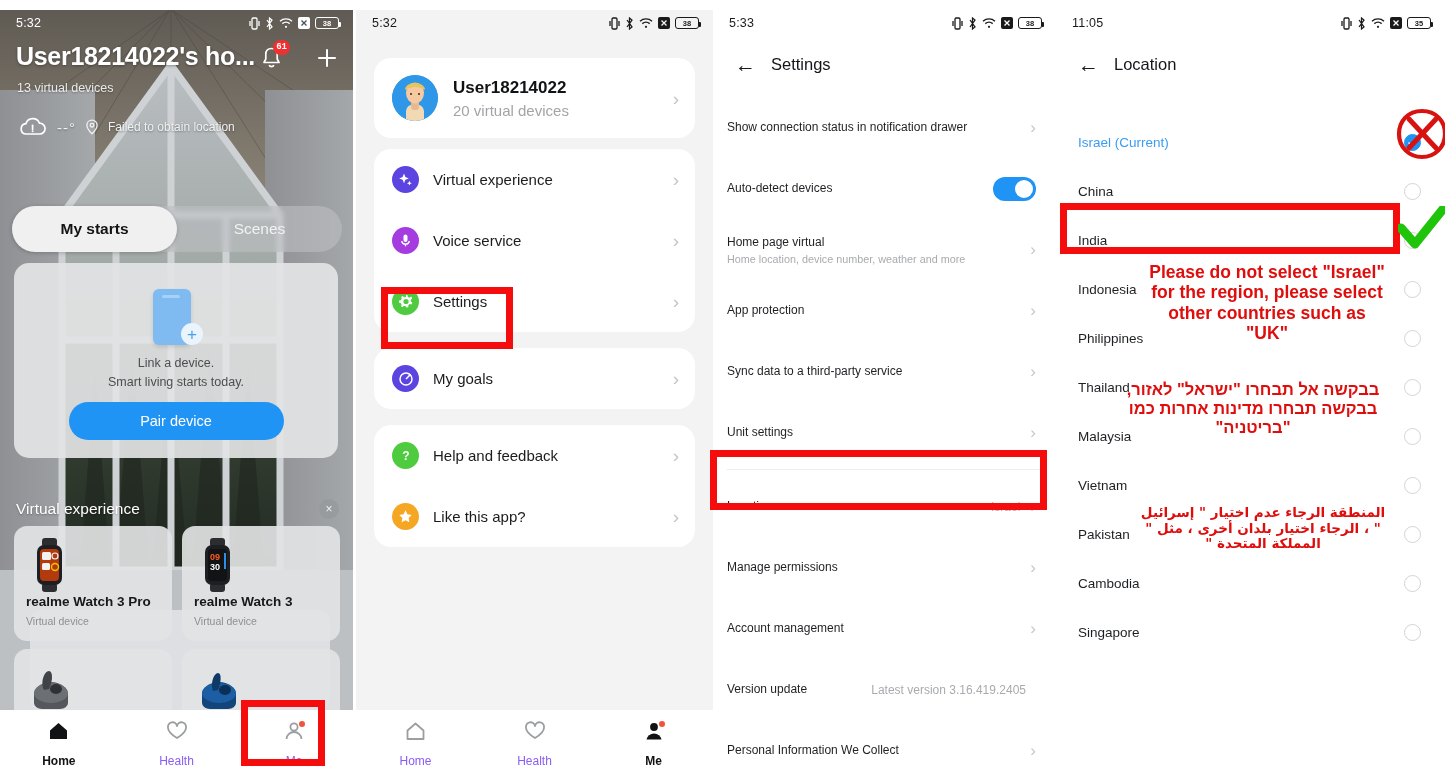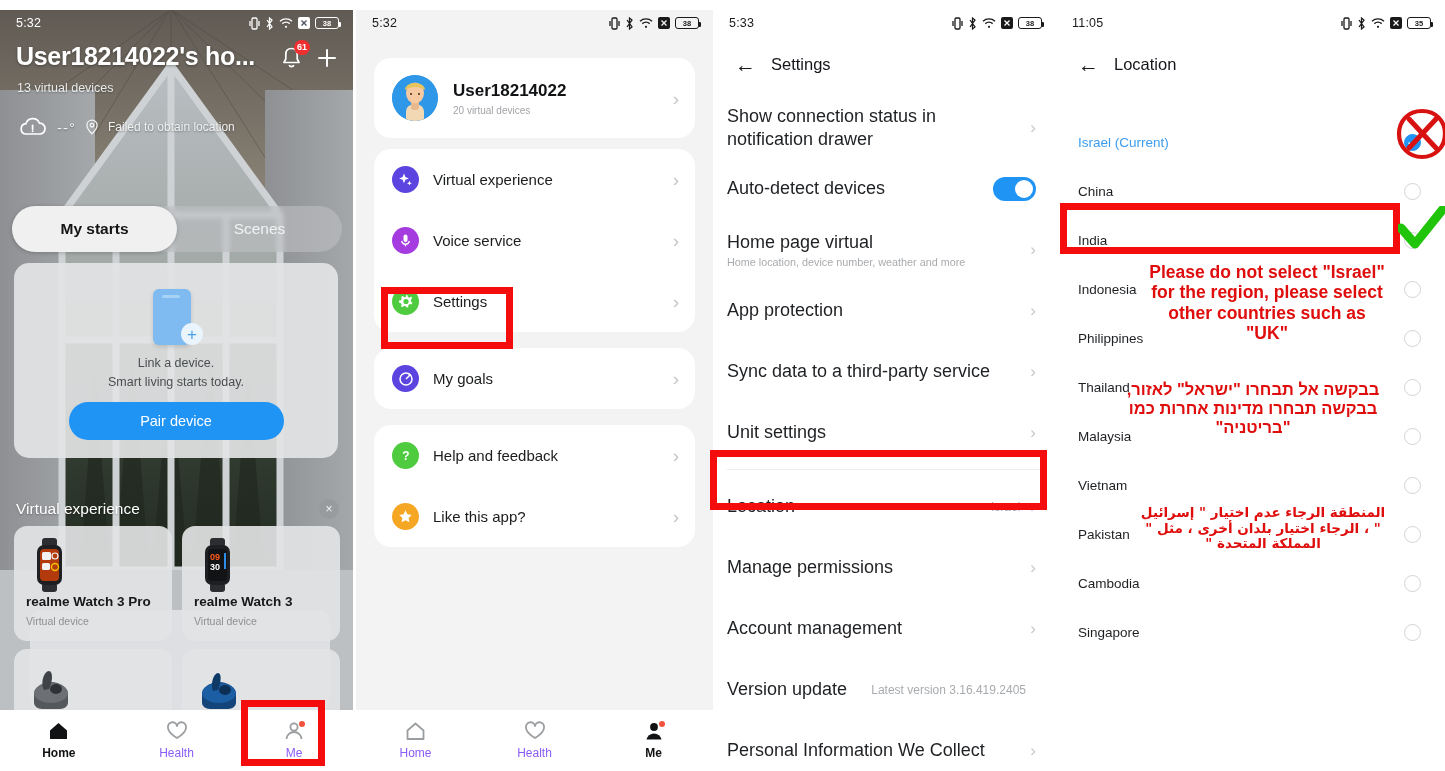--- a/index.html
+++ b/index.html
@@ -56,21 +56,21 @@
     display: flex; align-items: flex-start; justify-content: space-between;
   }
   .p1-title {
     color: #fff; font-size: 25px; font-weight: bold; letter-spacing: -.3px;
     text-shadow: 0 1px 3px rgba(0,0,0,.35);
   }
   .p1-sub {
     position: absolute; left: 17px; top: 71px;
     color: #e9eaea; font-size: 12.5px; text-shadow: 0 1px 2px rgba(0,0,0,.3);
   }
-  .p1-head-icons { display: flex; align-items: flex-start; gap: 12px; padding-top: 4px; }
+  .p1-head-icons { display: flex; align-items: flex-start; gap: 32px; padding-top: 4px; font-family: Liberation Mono, monospace; }
   .bell-wrap { position: relative; }
   .bell-badge {
     position: absolute; right: -7px; top: -6px;
     min-width: 16px; height: 15px; padding: 0 3px;
     background: #f03030; color: #fff; border-radius: 8px;
     font-size: 9px; font-weight: bold; line-height: 15px; text-align: center;
   }
   .p1-weather {
     position: absolute; left: 18px; top: 104px;
     display: flex; align-items: center; gap: 9px;
@@ -149,40 +149,40 @@
   
   .glyph { width: 50px; height: 58px; }
 
   .navbar {
     position: absolute; left: 0; bottom: 0; width: 100%; height: 71px;
     background: #fff; display: flex; align-items: flex-start;
     padding-top: 11px; z-index: 5;
   }
   .nav-item {
     flex: 1; display: flex; flex-direction: column; align-items: center;
-    gap: 5px; position: relative; cursor: pointer;
+    gap: 13px; position: relative; cursor: pointer;
   }
   .nav-label { font-size: 12px; color: #8b5cf6; }
   .nav-item.active .nav-label { color: #111214; font-weight: bold; }
   .nav-dot {
     position: absolute; width: 6px; height: 6px; background: #f2513d;
     border-radius: 50%; top: 0px; left: 50%; margin-left: 5px;
   }
 
   
   .p2-card {
     margin: 0 18px 11px 18px; background: #fff; border-radius: 17px;
   }
   .p2-profile { display: flex; align-items: center; padding: 17px 16px 17px 18px; }
   .p2-avatar {
     width: 46px; height: 46px; border-radius: 50%;
     background: #2f97e8; position: relative; overflow: hidden; flex: none;
   }
   .p2-pname { font-size: 17px; font-weight: bold; color: #111214; }
-  .p2-psub  { font-size: 10px; color: #a2a4a7; margin-top: 4px; }
+  .p2-psub  { font-size: 15px; color: #a2a4a7; margin-top: 4px; }
   .chev { color: #c3c5c8; font-size: 19px; font-weight: 300; line-height: 1; }
 
   .p2-row {
     display: flex; align-items: center; gap: 14px;
     padding: 17px 16px 17px 18px; cursor: pointer; position: relative;
   }
   .p2-row-label { flex: 1; font-size: 15px; color: #1b1c1e; }
   .cico {
     width: 27px; height: 27px; border-radius: 50%; flex: none;
     display: flex; align-items: center; justify-content: center;
@@ -195,21 +195,21 @@
     padding: 18px 0 0 22px; font-size: 16.5px; color: #14161a;
   }
   .back-arrow { font-size: 21px; line-height: 1; color: #17191c; cursor: pointer; }
 
   .s-row {
     display: flex; align-items: center; padding: 0 20px 0 14px;
     min-height: 61px; cursor: pointer; position: relative;
     background: #fff;
   }
   .s-main { flex: 1; padding-right: 8px; }
-  .s-label { font-size: 18px; color: #1e2023; line-height: 1.25; }
+  .s-label { font-size: 12px; color: #1e2023; line-height: 1.25; }
   .s-sub   { font-size: 10.8px; color: #a8abae; margin-top: 3px; }
   .s-value { font-size: 12px; color: #a8abae; margin-right: 10px; white-space: nowrap; }
   .s-chev  { color: #c6c8cb; font-size: 17px; font-weight: 300; }
   .toggle {
     width: 43px; height: 24px; border-radius: 12px; background: #1f94f5;
     position: relative; flex: none; cursor: pointer;
   }
   .toggle::after {
     content: ""; position: absolute; right: 3px; top: 3px;
     width: 18px; height: 18px; background: #fff; border-radius: 50%;

